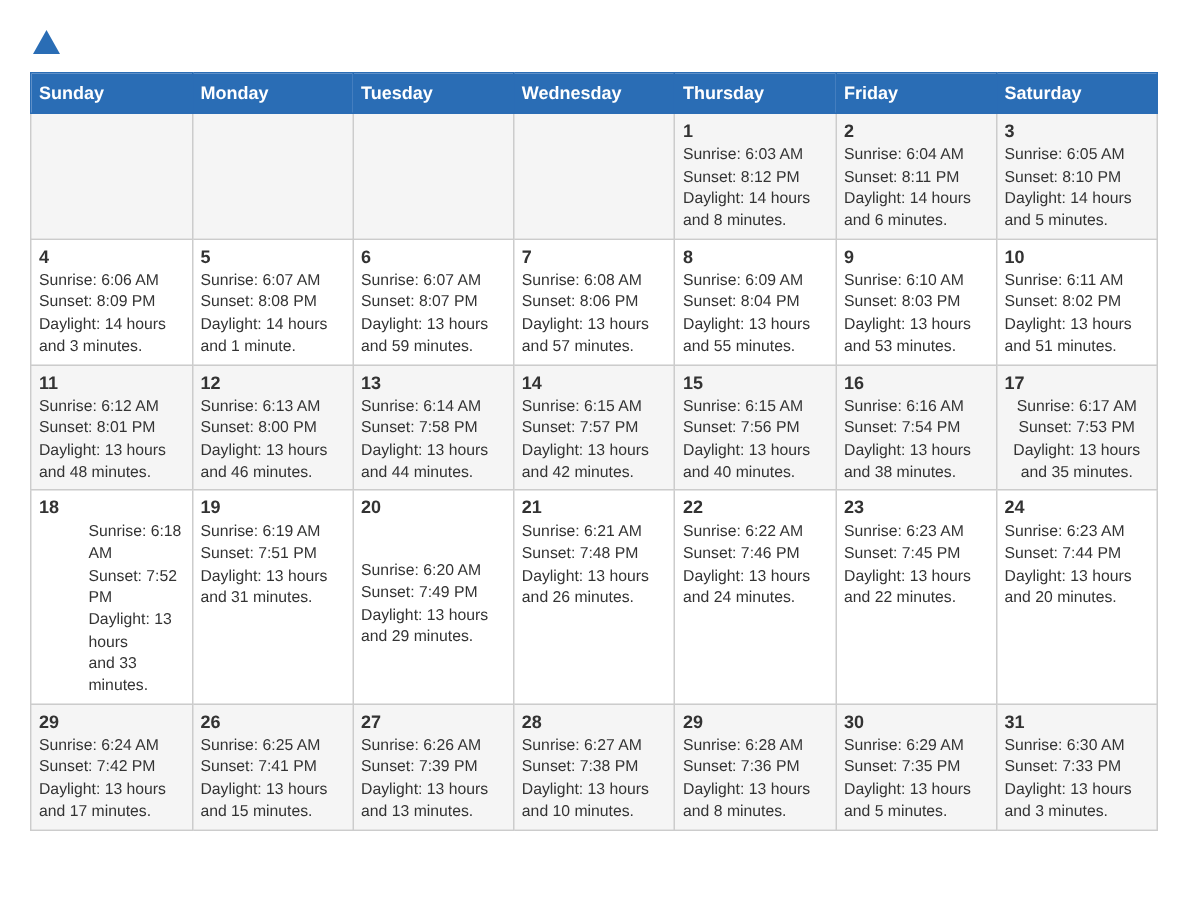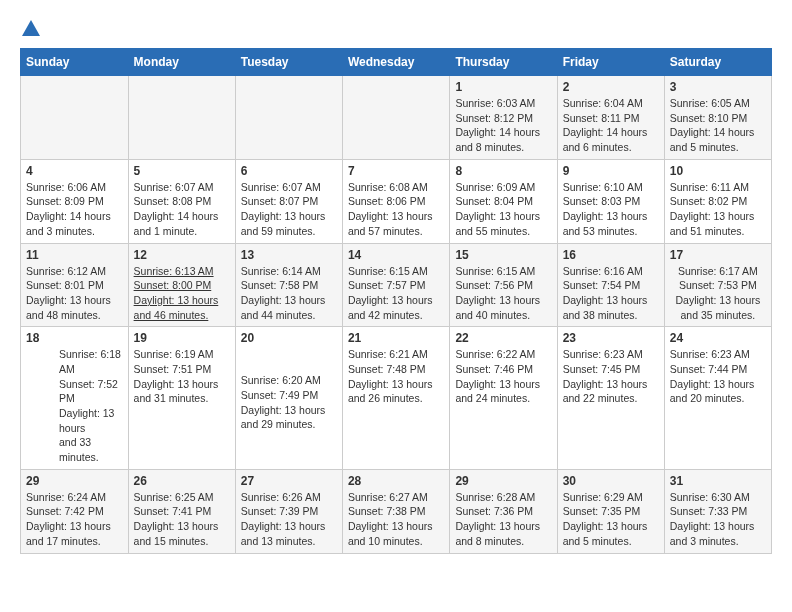--- a/index.html
+++ b/index.html
@@ -207,21 +207,21 @@
       <tr>
         <td>
           <span class="day-number">11</span>
           <div class="day-info" style="white-space: pre-wrap;">Sunrise: 6:12 AM
 Sunset: 8:01 PM
 Daylight: 13 hours
 and 48 minutes.</div>
         </td>
         <td>
           <span class="day-number">12</span>
-          <div class="day-info" style="white-space: pre-wrap; text-decoration: underline;">Sunrise: 6:13 AM
+          <div class="day-info" style="white-space: pre-wrap;">Sunrise: 6:13 AM
 Sunset: 8:00 PM
 Daylight: 13 hours
 and 46 minutes.</div>
         </td>
         <td>
           <span class="day-number">13</span>
           <div class="day-info" style="white-space: pre-wrap;">Sunrise: 6:14 AM
 Sunset: 7:58 PM
 Daylight: 13 hours
 and 44 minutes.</div>

